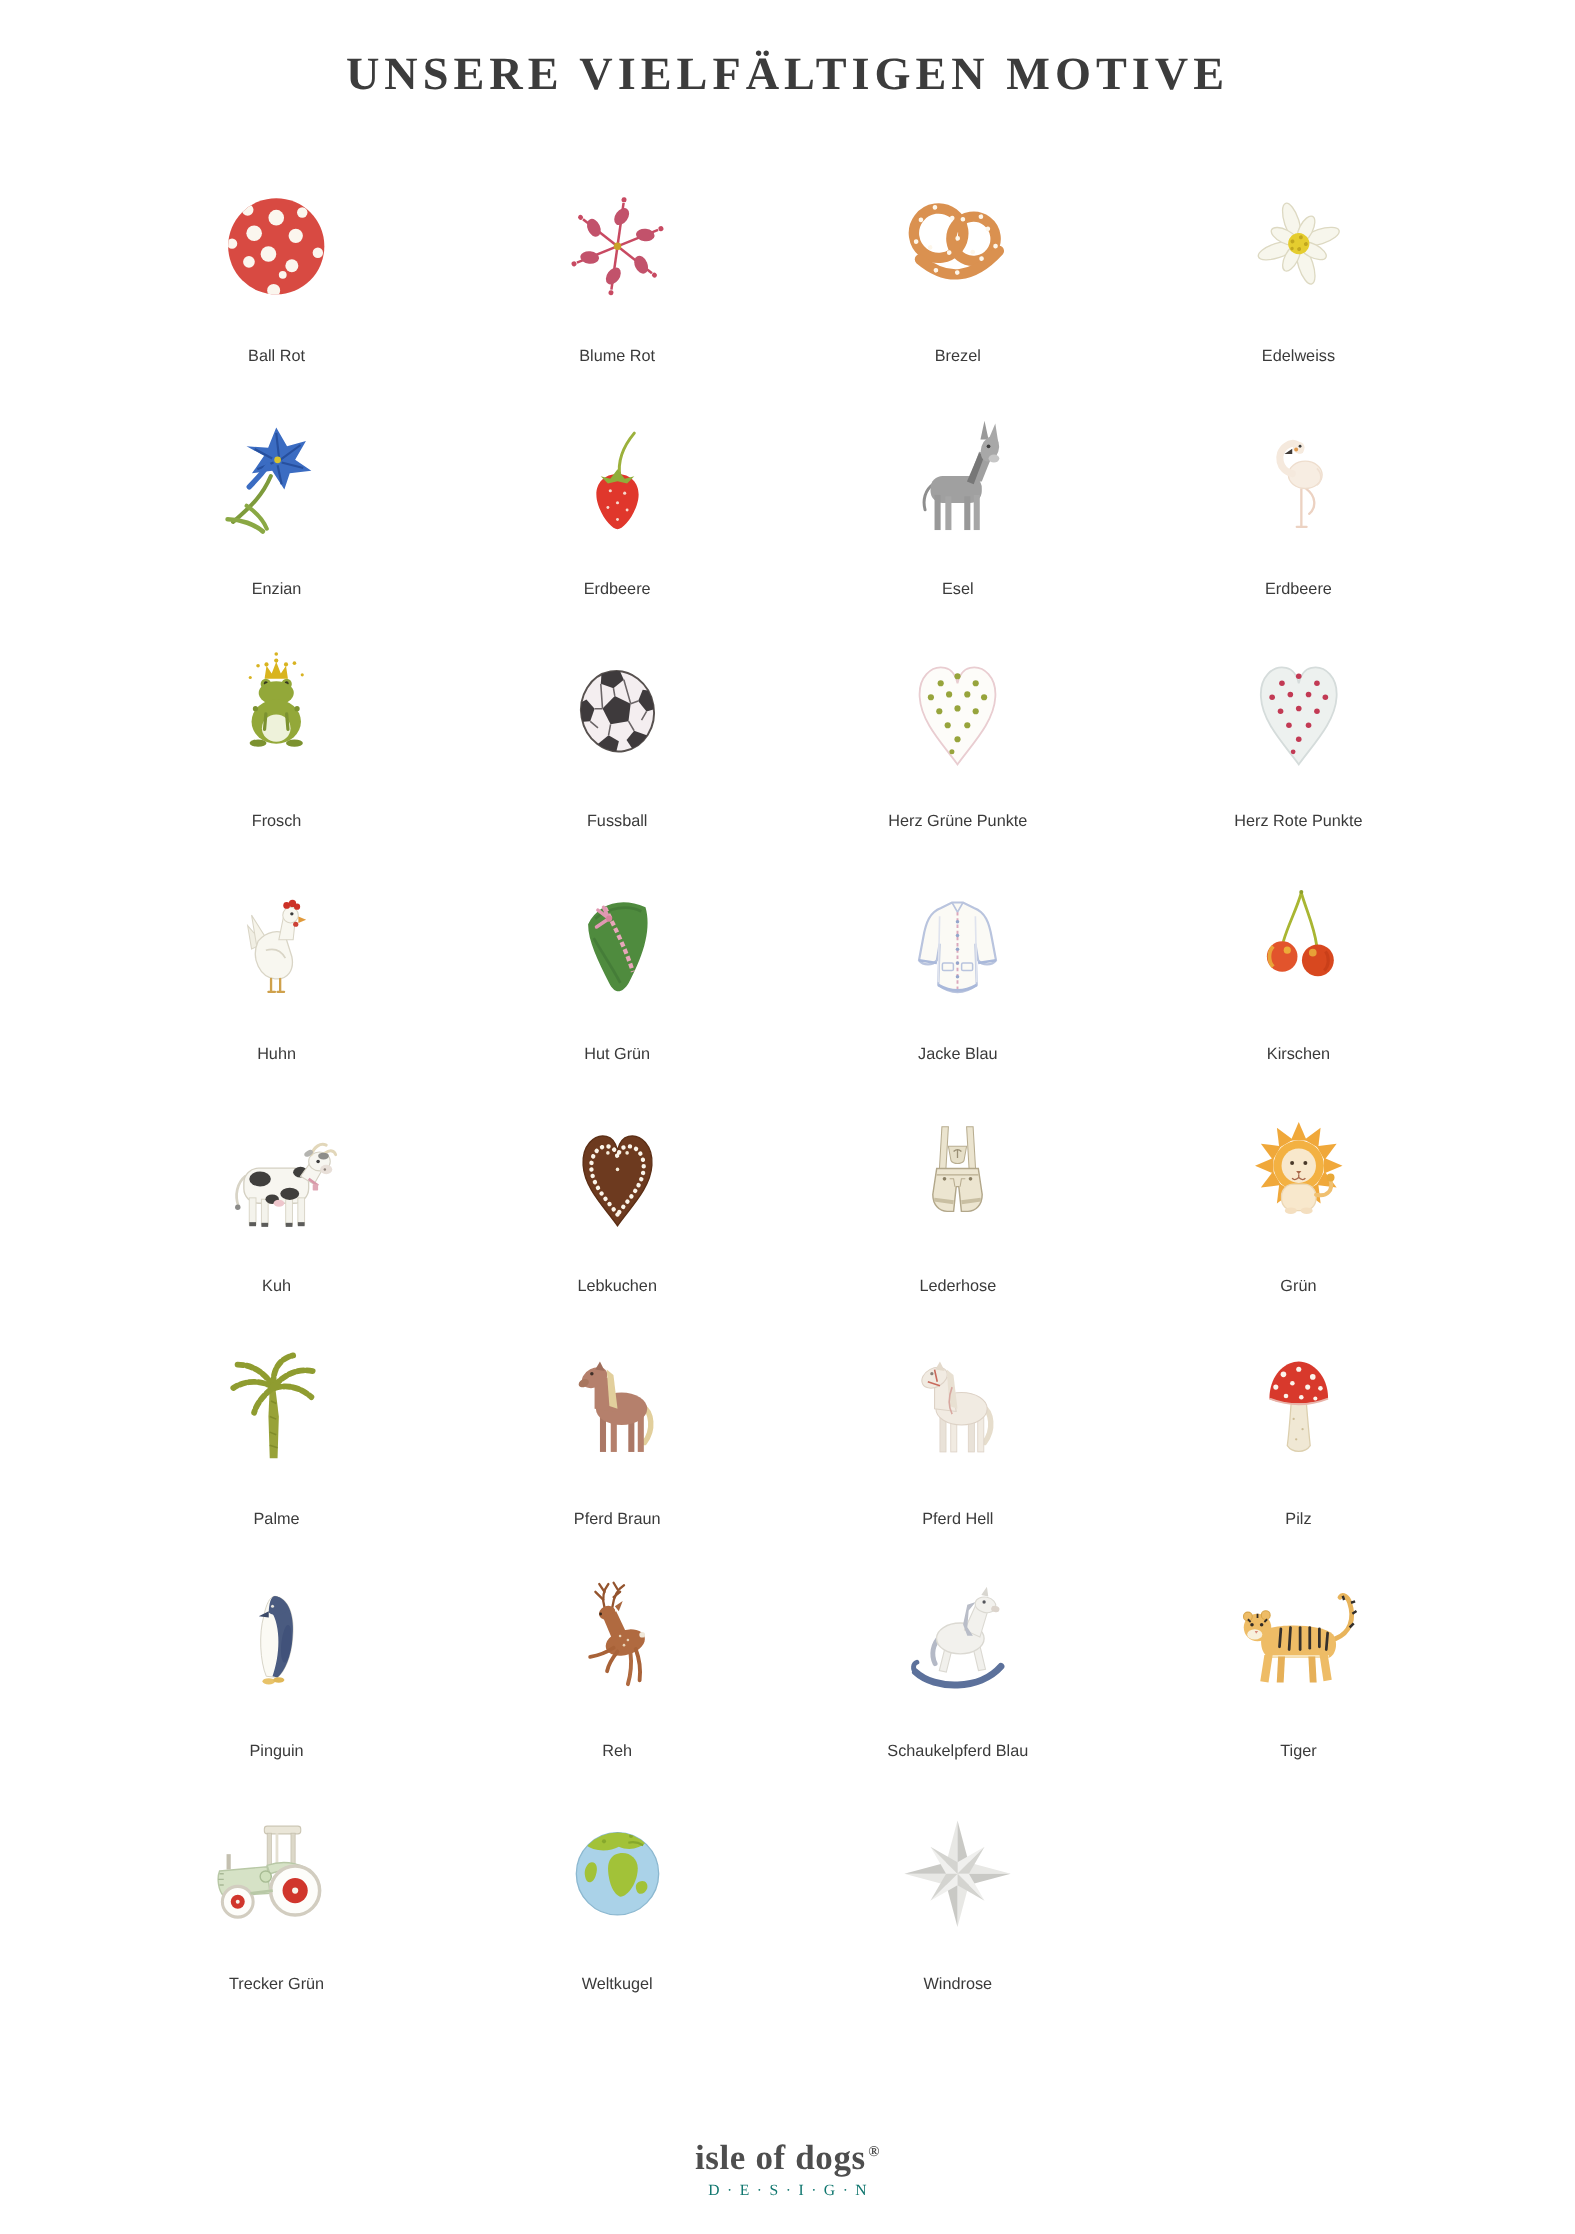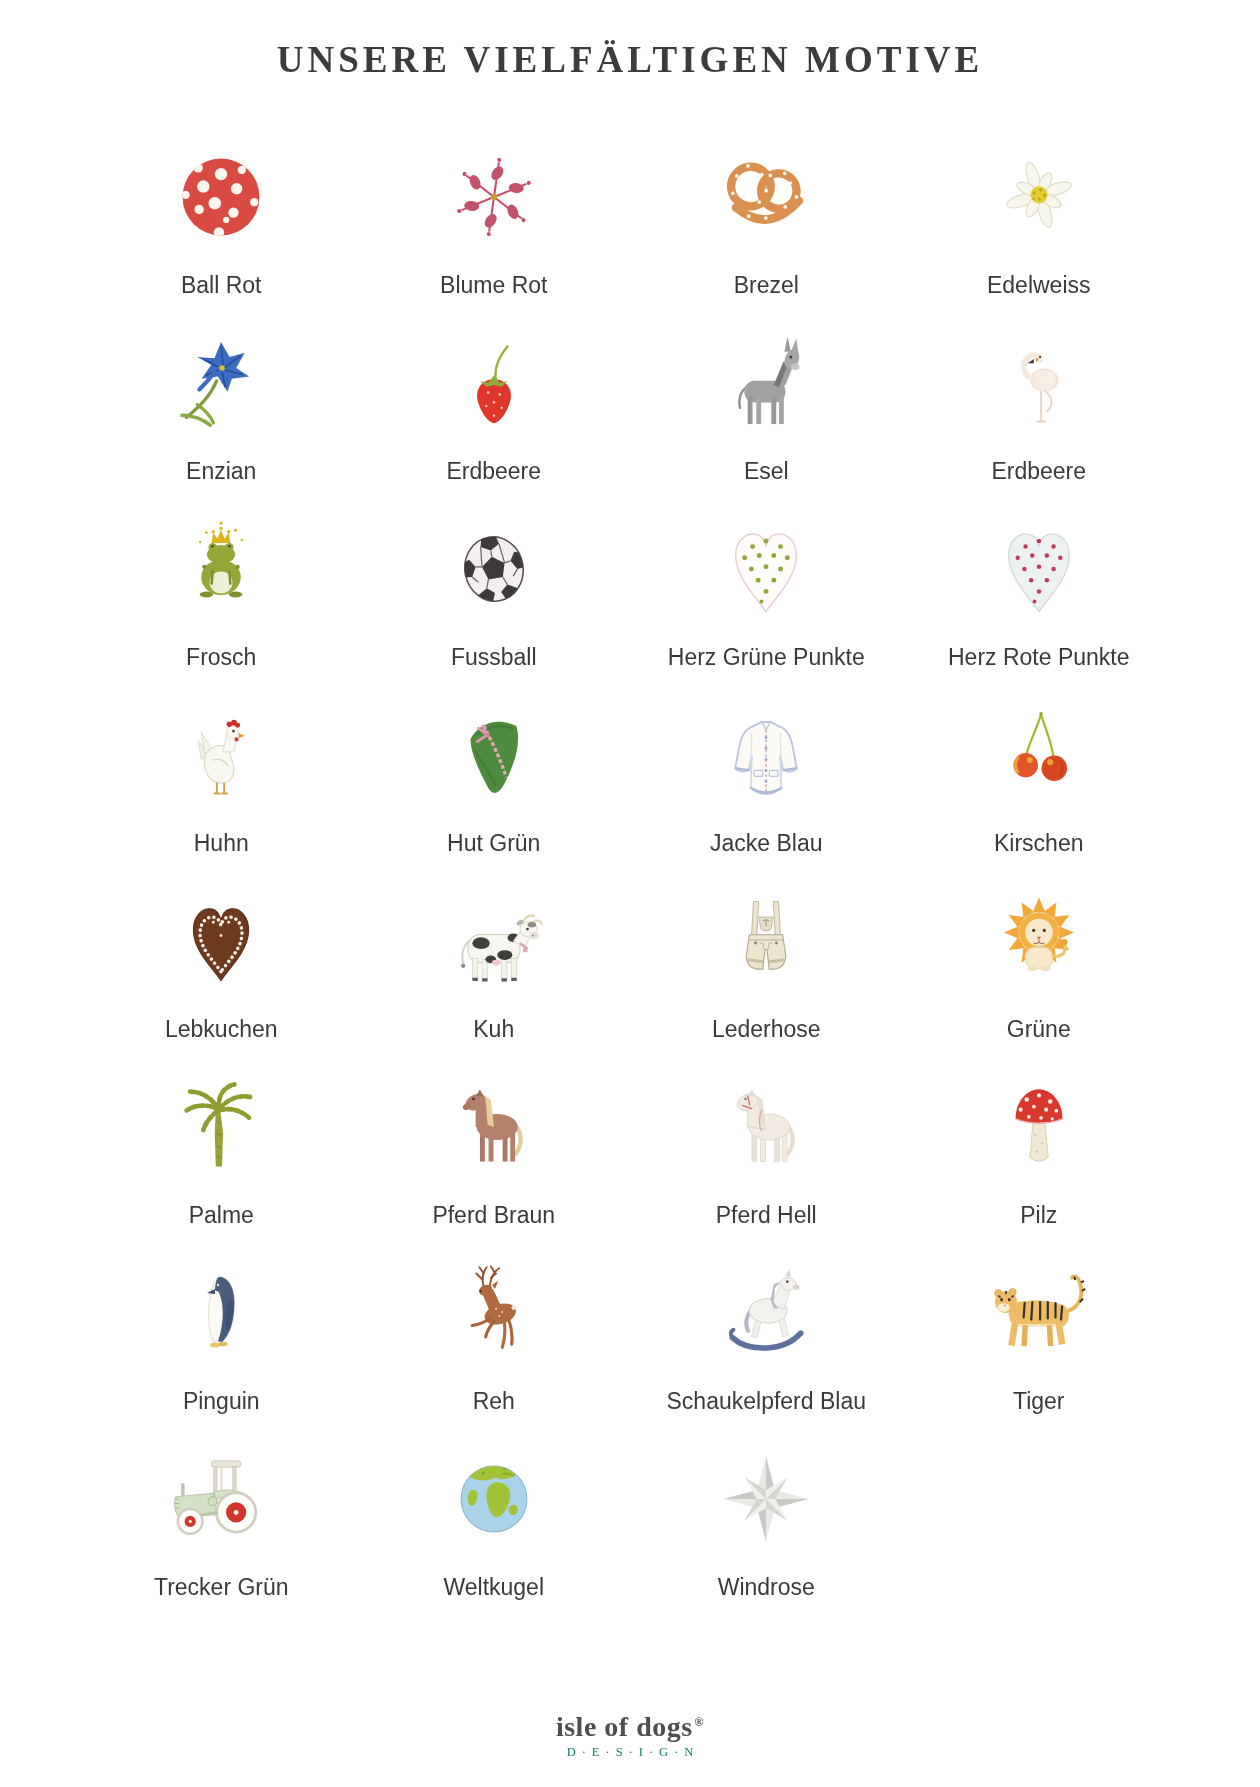--- a/index.html
+++ b/index.html
@@ -6,21 +6,21 @@
   body{width:1260px;height:1787px;position:relative;overflow:hidden;
        font-family:"Liberation Sans", sans-serif;color:#3b3b3b;}
   .page{width:1260px;height:1422px;display:flex;flex-direction:column;align-items:center;}
   .title{margin:38px 0 0 0;font-family:"Liberation Serif","DejaVu Serif",serif;
          font-weight:600;font-size:37px;letter-spacing:4px;color:#3c3c3c;white-space:nowrap;}
   .grid{margin-top:38px;width:1090px;display:grid;grid-template-columns:repeat(4,1fr);}
   .cell{height:186px;display:flex;flex-direction:column;align-items:center;
         justify-content:flex-end;box-sizing:border-box;padding-bottom:10px;}
   .icon-box{flex:1;display:flex;align-items:center;justify-content:center;width:100%;}
   .icon-box svg{display:block;}
-  .label{font-size:23px;line-height:20px;color:#3a3a3a;text-align:left;white-space:nowrap;}
+  .label{font-size:13px;line-height:20px;color:#3a3a3a;text-align:left;white-space:nowrap;}
   .footer{margin-top:104px;text-align:center;}
   .brand-line{font-family:"Liberation Serif","DejaVu Serif",serif;font-weight:700;
               font-size:28px;color:#4e4e4e;letter-spacing:0.5px;}
   .brand-line sup{font-size:12px;margin-left:2px;}
   .brand-sub{font-size:12.5px;letter-spacing:6px;color:#0f766e;margin-top:2px;padding-left:6px;
              font-family:"Liberation Serif","DejaVu Serif",serif;}
 </style>
 </head>
 <body>
 
@@ -401,33 +401,20 @@
             <circle cx="52" cy="9.5" r="1.6" fill="#8fa02a"></circle>
             <circle cx="37" cy="60" r="12" fill="#e2542c"></circle>
             <path d="M30,52 C26,56 26,64 30,68" stroke="#eab23c" stroke-width="3" fill="none" opacity="0.85"></path>
             <circle cx="41" cy="55" r="2.8" fill="#eeb53a" opacity="0.9"></circle>
             <circle cx="65" cy="63" r="12.5" fill="#d8481f"></circle>
             <circle cx="61" cy="57" r="3" fill="#eab23c" opacity="0.85"></circle>
             <path d="M71,56 C74,60 74,67 70,71" stroke="#c03a16" stroke-width="2.5" fill="none" opacity="0.6"></path>
           </svg>
         </div>
     <div class="label">Kirschen</div>
-  </div>
-
-  <div class="cell">
-    <div class="icon-box">
-          <svg width="110" height="112" viewBox="0 0 100 100">
-            <path d="M50,86 C41,73 26,59 25,42 C24,28 33,19 42,21 C47,22 49,27 50,31 C51,27 53,22 58,21 C67,19 76,28 75,42 C74,59 59,73 50,86 Z" fill="#6d3a1f" stroke="#5c2f16" stroke-width="1"></path>
-            <path d="M50,86 C41,73 26,59 25,42 C24,28 33,19 42,21 C47,22 49,27 50,31 C51,27 53,22 58,21 C67,19 76,28 75,42 C74,59 59,73 50,86 Z" transform="translate(50 52) scale(0.76) translate(-50 -52)" fill="none" stroke="#fbf5ea" stroke-width="4.2" stroke-dasharray="0.1,6.2" stroke-linecap="round"></path>
-            <circle cx="43" cy="33" r="1.3" fill="#f5ecd9"></circle>
-            <circle cx="57" cy="33" r="1.3" fill="#f5ecd9"></circle>
-            <circle cx="50" cy="45" r="1.3" fill="#f5ecd9"></circle>
-          </svg>
-        </div>
-    <div class="label">Lebkuchen</div>
   </div>
 
   <div class="cell">
     <div class="icon-box">
           <svg width="116" height="108" viewBox="0 0 100 100">
             <path d="M27,50 C21,55 19,64 22,72" stroke="#d8d4c6" stroke-width="2" fill="none" stroke-linecap="round"></path>
             <circle cx="21.5" cy="73" r="2" fill="#8a8a88"></circle>
             <rect x="26" y="44" width="48" height="26" rx="11" fill="#f7f6f0" stroke="#d4d0c2" stroke-width="1"></rect>
             <rect x="30" y="66" width="5" height="20" fill="#f4f3ec" stroke="#d8d4c6" stroke-width="0.7"></rect>
             <rect x="39" y="67" width="5" height="19" fill="#f4f3ec" stroke="#d8d4c6" stroke-width="0.7"></rect>
@@ -453,20 +440,33 @@
             <circle cx="81" cy="39" r="1.3" fill="#3c3c3c"></circle>
             <path d="M74,52 L81,57" stroke="#d898a8" stroke-width="2" fill="none"></path>
             <rect x="77" y="56" width="4" height="4.5" rx="0.5" fill="#e0a8b6"></rect>
           </svg>
         </div>
     <div class="label">Kuh</div>
   </div>
 
   <div class="cell">
     <div class="icon-box">
+          <svg width="110" height="112" viewBox="0 0 100 100">
+            <path d="M50,86 C41,73 26,59 25,42 C24,28 33,19 42,21 C47,22 49,27 50,31 C51,27 53,22 58,21 C67,19 76,28 75,42 C74,59 59,73 50,86 Z" fill="#6d3a1f" stroke="#5c2f16" stroke-width="1"></path>
+            <path d="M50,86 C41,73 26,59 25,42 C24,28 33,19 42,21 C47,22 49,27 50,31 C51,27 53,22 58,21 C67,19 76,28 75,42 C74,59 59,73 50,86 Z" transform="translate(50 52) scale(0.76) translate(-50 -52)" fill="none" stroke="#fbf5ea" stroke-width="4.2" stroke-dasharray="0.1,6.2" stroke-linecap="round"></path>
+            <circle cx="43" cy="33" r="1.3" fill="#f5ecd9"></circle>
+            <circle cx="57" cy="33" r="1.3" fill="#f5ecd9"></circle>
+            <circle cx="50" cy="45" r="1.3" fill="#f5ecd9"></circle>
+          </svg>
+        </div>
+    <div class="label">Lebkuchen</div>
+  </div>
+
+  <div class="cell">
+    <div class="icon-box">
           <svg width="104" height="112" viewBox="0 0 100 100">
             <polygon points="38,12 43,12 41,46 36,46" fill="#ebe4cf" stroke="#b8ad90" stroke-width="0.8"></polygon>
             <polygon points="57,12 62,12 64,46 59,46" fill="#ebe4cf" stroke="#b8ad90" stroke-width="0.8"></polygon>
             <path d="M43,27 L57,27 L55,38 C53,41 47,41 45,38 Z" fill="#e6dfc8" stroke="#b8ad90" stroke-width="0.8"></path>
             <path d="M47,31 C49,29 51,29 53,31 M50,30 L50,36" stroke="#9a8f74" stroke-width="1" fill="none"></path>
             <path d="M34,44 L66,44 L69,64 C69,72 64,77 58,77 L53,77 L51,58 L49,58 L47,77 L42,77 C36,77 31,72 31,64 Z" fill="#ece5d0" stroke="#b2a78a" stroke-width="1.1"></path>
             <path d="M34,49 L66,49" stroke="#b8ad90" stroke-width="0.9" fill="none"></path>
             <circle cx="40" cy="52" r="1.4" fill="#8a7f64"></circle>
             <circle cx="60" cy="52" r="1.4" fill="#8a7f64"></circle>
             <path d="M44,52 L47,52 L48,58 M56,52 L53,52 L52,58" stroke="#b8ad90" stroke-width="0.8" fill="none"></path>
@@ -499,21 +499,21 @@
             <circle cx="74" cy="51" r="3" fill="#e8a838"></circle>
             <ellipse cx="44" cy="76" rx="4.5" ry="2.5" fill="#f4dfc0"></ellipse>
             <ellipse cx="56" cy="76" rx="4.5" ry="2.5" fill="#f4dfc0"></ellipse>
             <circle cx="50" cy="42" r="13" fill="#f8e8cc"></circle>
             <circle cx="45" cy="40" r="1.5" fill="#4a3a2a"></circle>
             <circle cx="55" cy="40" r="1.5" fill="#4a3a2a"></circle>
             <path d="M48,46 L52,46 L50,48.5 Z" fill="#a8684a"></path>
             <path d="M50,48.5 L50,51 M50,51 C48,53 46,53 45,51.5 M50,51 C52,53 54,53 55,51.5" stroke="#a8684a" stroke-width="1" fill="none"></path>
           </svg>
         </div>
-    <div class="label">Grüne</div>
+    <div class="label">Grün</div>
   </div>
 
   <div class="cell">
     <div class="icon-box">
           <svg width="104" height="112" viewBox="0 0 100 100">
             <polygon points="45,88 51,88 52,56 49,32 45,33 44,56" fill="#98a238"></polygon>
             <path d="M46,44 L50,46 M45,56 L50,58 M45,68 L50,70 M45,78 L51,80" stroke="#818c2a" stroke-width="1.2"></path>
             <g stroke="#8f9c30" stroke-width="4.5" fill="none" stroke-linecap="round" stroke-dasharray="4.5,2.5">
               <path d="M47,33 C38,28 26,28 17,34"></path>
               <path d="M47,32 C41,22 31,16 20,16"></path>

